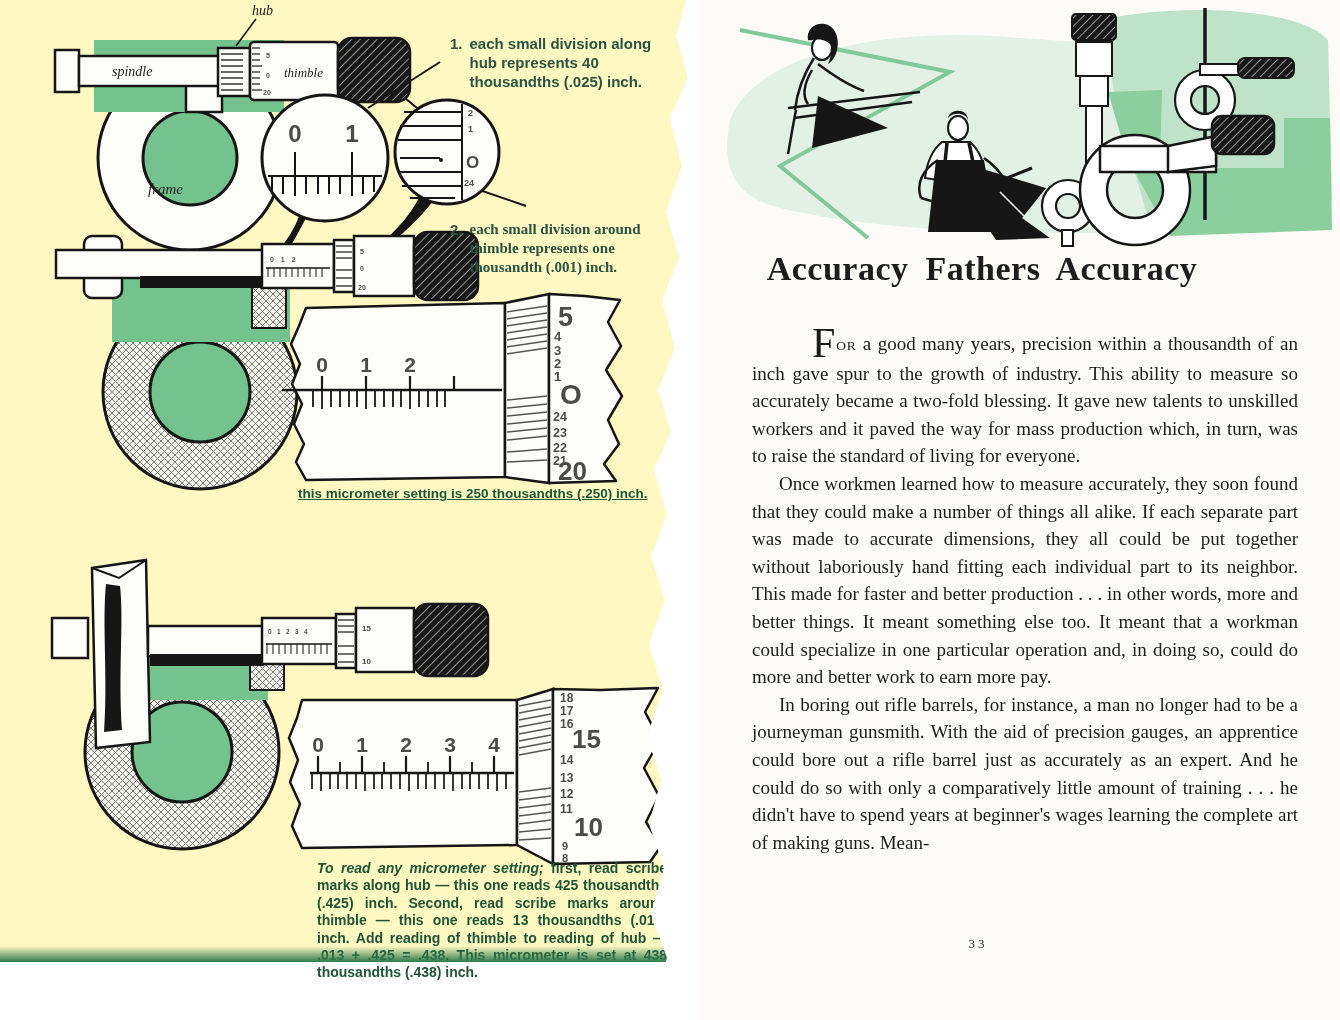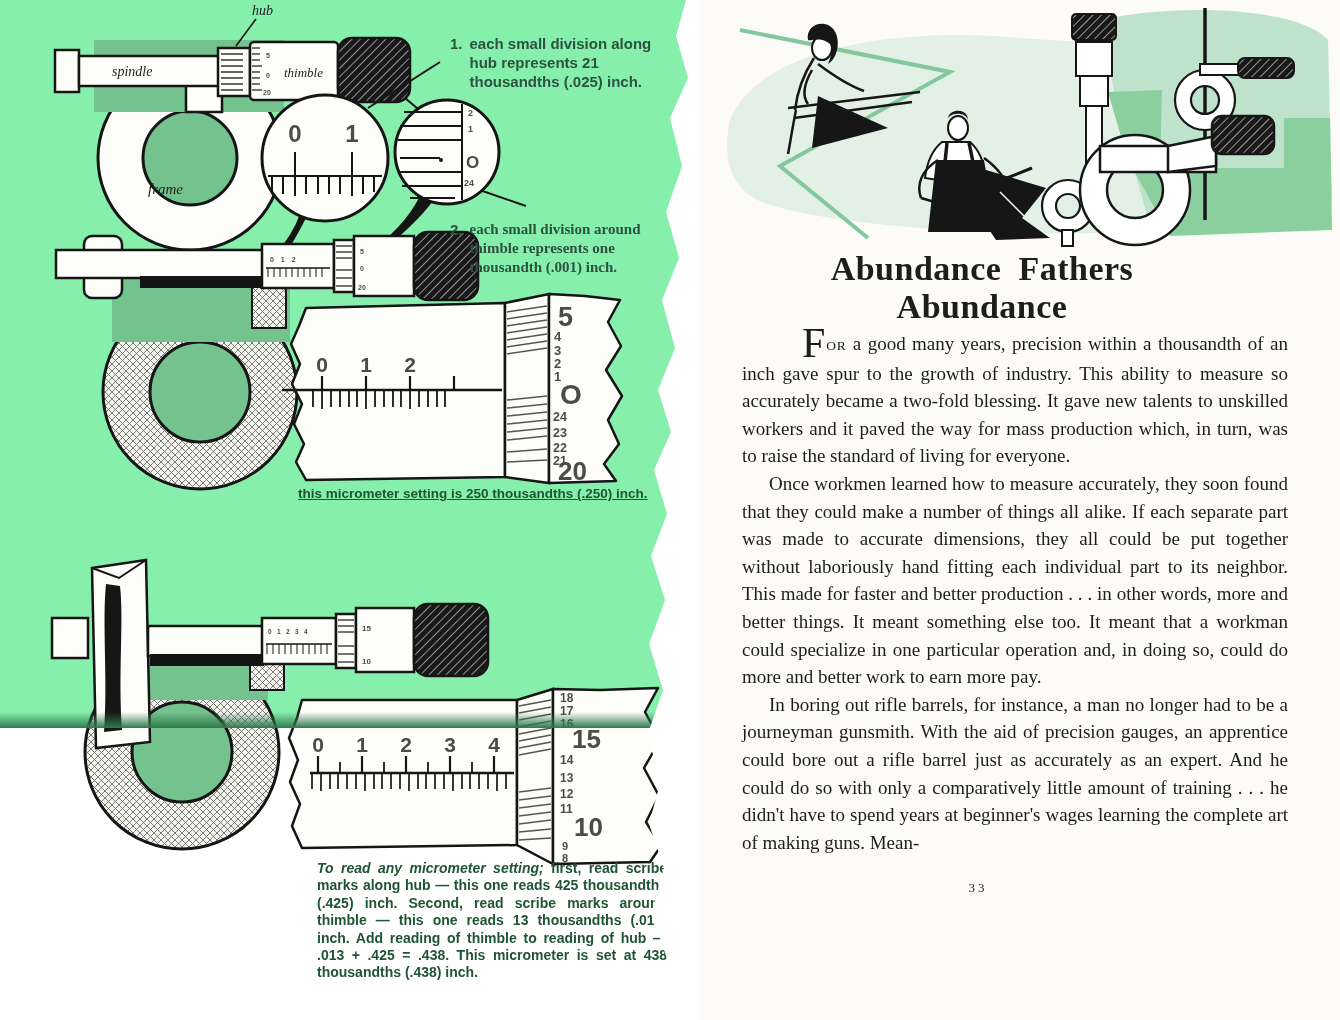--- a/index.html
+++ b/index.html
@@ -4,31 +4,31 @@
 <style>
   html,body{margin:0;padding:0;}
   .canvas{position:relative;width:1340px;height:1020px;background:#ffffff;overflow:hidden;
           font-family:"Liberation Sans",sans-serif;}
   
   .page-right{position:absolute;left:700px;top:0;width:640px;height:1020px;background:#fcfbf7;}
   .illu{position:absolute;left:0;top:0;}
   .title{position:absolute;left:52px;top:250px;width:460px;text-align:center;
          font-family:"Liberation Serif",serif;font-weight:600;font-size:34px;color:#1d1d1d;
          word-spacing:8px;letter-spacing:.5px;}
-  .body-text{position:absolute;left:42px;top:330px;width:546px;}
+  .body-text{position:absolute;left:52px;top:330px;width:546px;}
   .para{margin:0;text-align:justify;font-family:"Liberation Serif",serif;
         font-size:19px;line-height:27.6px;color:#1c1c1c;}
   .para.indent{text-indent:27px;}
   .para.first{text-indent:60px;}
   .initial{font-size:42px;line-height:0;vertical-align:-7px;letter-spacing:1px;}
   .sc{font-size:13.5px;letter-spacing:.6px;}
-  .pagenum{position:absolute;left:256px;top:880px;width:44px;text-align:center;
+  .pagenum{position:absolute;left:256px;top:936px;width:44px;text-align:center;
            font-family:"Liberation Serif",serif;font-size:13px;letter-spacing:3px;color:#222;}
   
-  .page-left{position:absolute;left:0;top:0;width:700px;height:728px;background:#86efac;
+  .page-left{position:absolute;left:0;top:0;width:700px;height:962px;background:#fef9c3;
     clip-path:polygon(0 0,686px 0,676px 36px,688px 78px,670px 118px,682px 166px,666px 212px,
       679px 258px,662px 300px,675px 348px,658px 390px,671px 432px,654px 470px,667px 514px,
       651px 556px,665px 600px,649px 644px,663px 690px,647px 736px,661px 780px,649px 824px,
       664px 868px,651px 914px,667px 958px,655px 1000px,668px 1020px,0 1020px);}
   .bottom-shade{position:absolute;left:0;bottom:0;width:100%;height:16px;
     background:linear-gradient(180deg,rgba(47,122,76,0),#2f7a4c);}
   .leftsvg{position:absolute;left:0;top:0;}
   .ann{position:absolute;display:flex;gap:7px;font:700 15px/19px "Liberation Sans",sans-serif;
        color:#2d5340;}
   .ann .txt{display:block;}
@@ -106,21 +106,21 @@
       <rect x="538" y="58" width="56" height="20" rx="7" fill="url(#knurl2)" stroke="#161616" stroke-width="2"></rect>
 
       <g>
         <path d="M380,190 a55,55 0 1 0 110,0 a55,55 0 1 0 -110,0 Z M407,190 a28,28 0 1 0 56,0 a28,28 0 1 0 -56,0 Z" fill="#ffffff" fill-rule="evenodd" stroke="#161616" stroke-width="2.5"></path>
         <rect x="400" y="146" width="116" height="26" fill="#ffffff" stroke="#161616" stroke-width="2.5"></rect>
         <polygon points="468,146 516,136 516,166 468,172" fill="#ffffff" stroke="#161616" stroke-width="2.5"></polygon>
         <rect x="512" y="116" width="62" height="38" rx="10" fill="url(#knurl2)" stroke="#161616" stroke-width="2.5"></rect>
       </g>
     </svg>
 
-    <div class="title">Abundance Fathers Abundance</div>
+    <div class="title">Accuracy Fathers Accuracy</div>
 
     <div class="body-text">
       <p class="para first"><span class="initial">F</span><span class="sc">OR</span><span> a good many years, precision within a thousandth of an inch gave spur to the growth of industry. This ability to measure so accurately became a two-fold blessing. It gave new talents to unskilled workers and it paved the way for mass production which, in turn, was to raise the standard of living for everyone.</span></p>
       <p class="para indent">Once workmen learned how to measure accurately, they soon found that they could make a number of things all alike. If each separate part was made to accurate dimensions, they all could be put together without laboriously hand fitting each individual part to its neighbor. This made for faster and better production . . . in other words, more and better things. It meant something else too. It meant that a workman could specialize in one particular operation and, in doing so, could do more and better work to earn more pay.</p>
       <p class="para indent">In boring out rifle barrels, for instance, a man no longer had to be a journeyman gunsmith. With the aid of precision gauges, an apprentice could bore out a rifle barrel just as accurately as an expert. And he could do so with only a comparatively little amount of training . . . he didn't have to spend years at beginner's wages learning the complete art of making guns. Mean-</p>
     </div>
 
     <div class="pagenum">33</div>
   </div>
 
@@ -438,21 +438,21 @@
         <text x="560" y="798" font-size="12" class="svgtext">12</text>
         <text x="560" y="813" font-size="12" class="svgtext">11</text>
         <text x="574" y="836" font-size="26" class="svgtext">10</text>
         <text x="562" y="850" font-size="11" class="svgtext">9</text>
         <text x="562" y="862" font-size="11" class="svgtext">8</text>
       </g>
     </svg>
 
     <div class="ann ann1">
       <span class="num">1.</span>
-      <span class="txt">each small division along hub represents 21 thousandths (.025) inch.</span>
+      <span class="txt">each small division along hub represents 40 thousandths (.025) inch.</span>
     </div>
     <div class="ann ann2">
       <span class="num">2.</span>
       <span class="txt">each small division around thimble represents one thousandth (.001) inch.</span>
     </div>
 
     <div class="cap-mid">this micrometer setting is 250 thousandths (.250) inch.</div>
     <div class="cap-bottom"><i>To read any micrometer setting;</i><span> first, read scribe marks along hub — this one reads 425 thousandths (.425) inch. Second, read scribe marks around thimble — this one reads 13 thousandths (.013) inch. Add reading of thimble to reading of hub — .013 + .425 = .438. This micrometer is set at 438 thousandths (.438) inch.</span></div>
 
     <div class="bottom-shade"></div>

